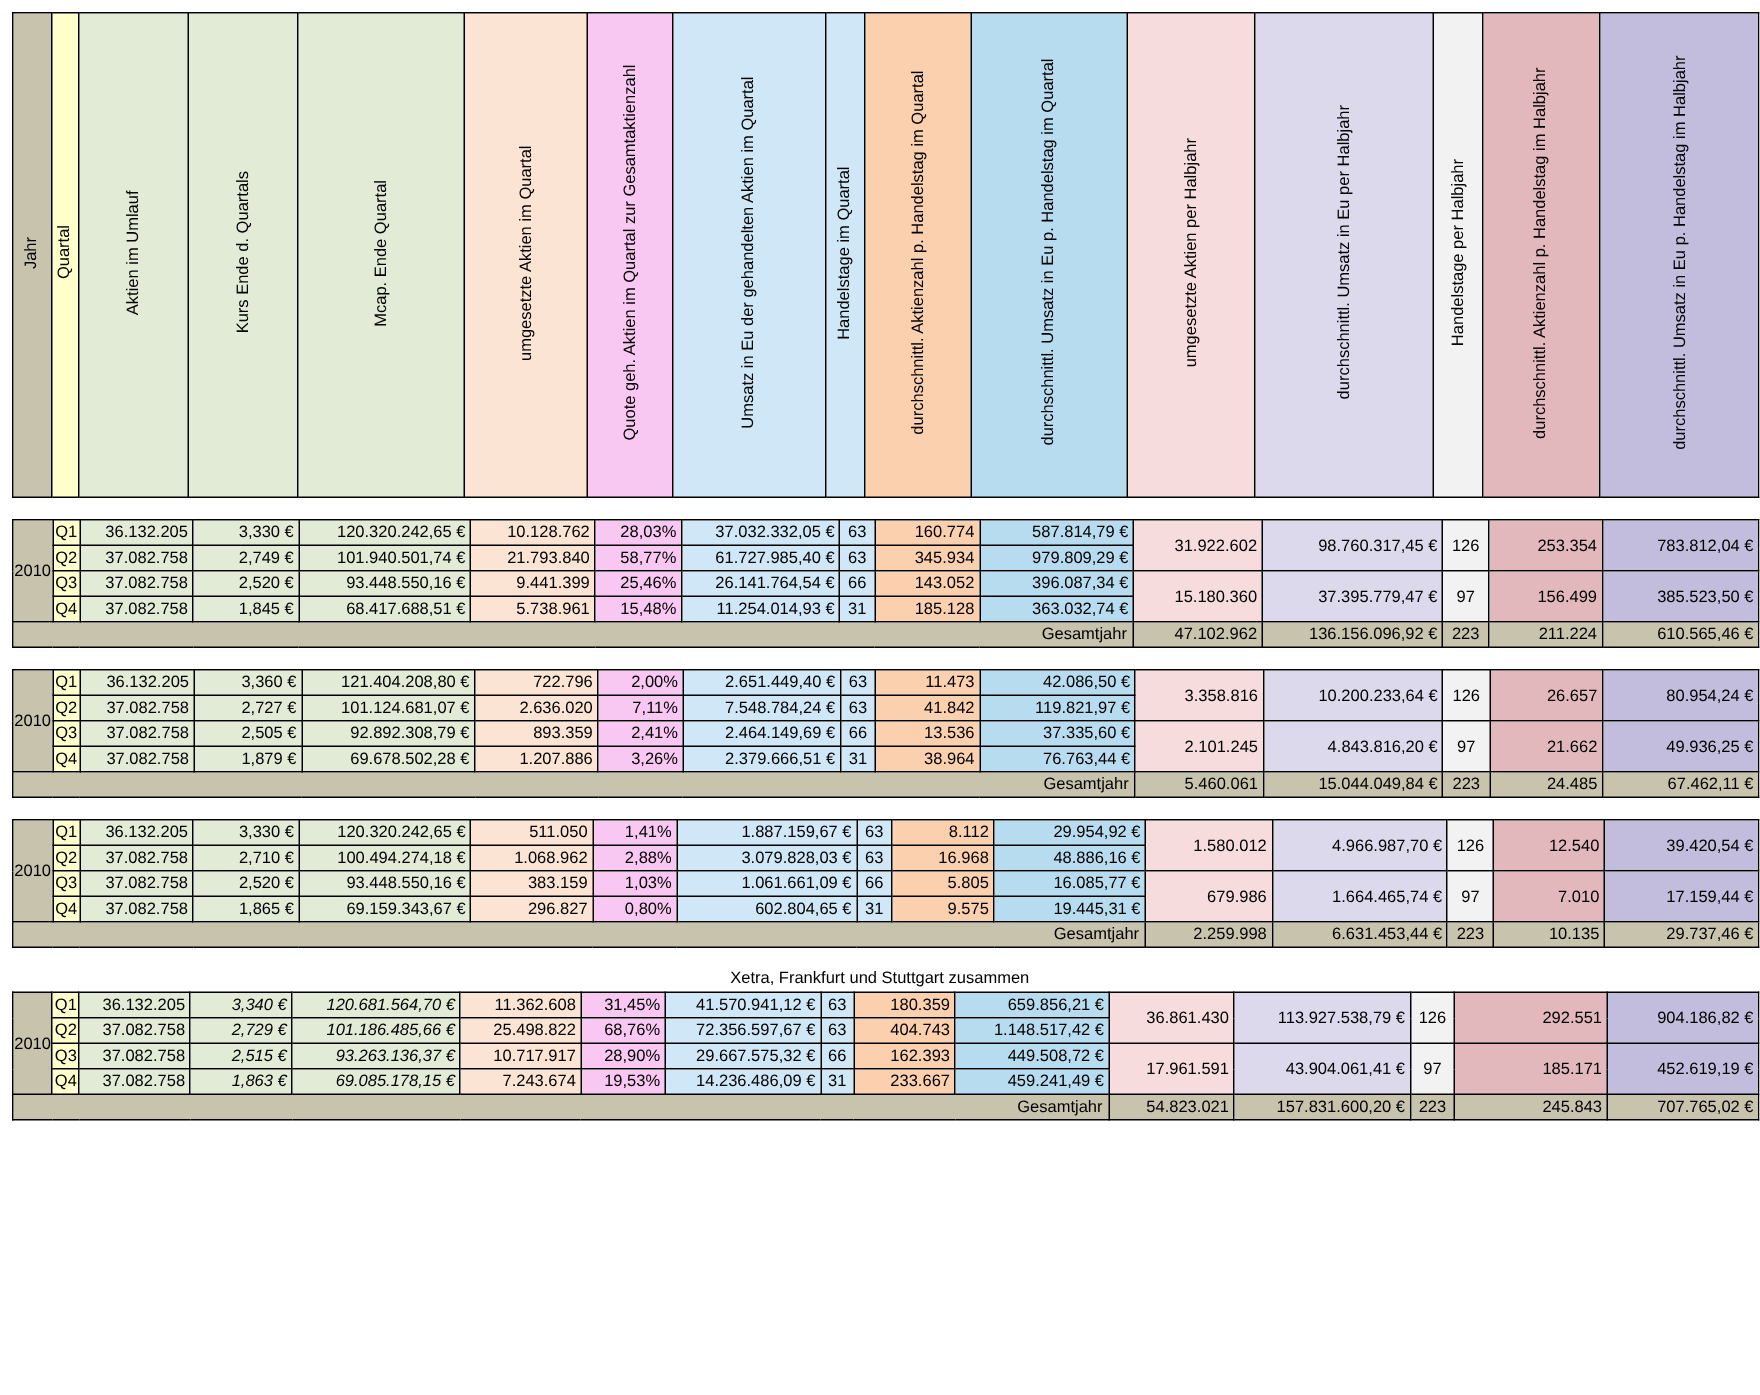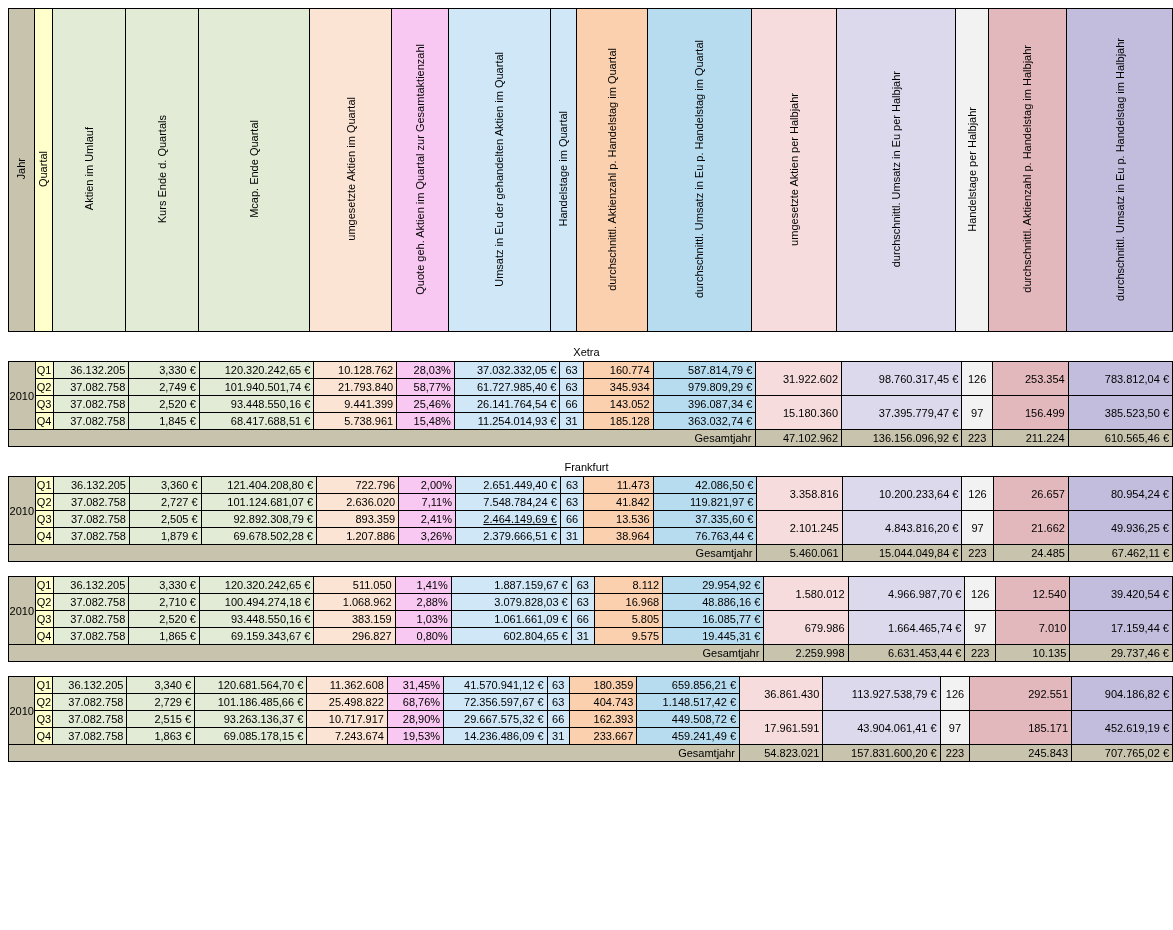--- a/index.html
+++ b/index.html
@@ -81,21 +81,21 @@
     font-size: 11px;
   }
   .num { text-align: right; padding-right: 3px; }
   .ctr { text-align: center; }
   .gesamt {
     background: #c8c3ac;
     text-align: right;
     padding-right: 4px;
     font-size: 11px;
   }
-  .italic { }
+  .italic { font-style: italic; }
 </style>
 </head>
 <body>
 
 <div id="page">
 
   <table class="hdr-table">
     <tbody>
       <tr id="hdr-row">
           <td class="hdr-cell c-jahr" style="width: 26px;"><span class="hdr-rot">Jahr</span></td>
@@ -113,21 +113,20 @@
           <td class="hdr-cell c-lav" style="width: 128px;"><span class="hdr-rot">durchschnittl. Umsatz in Eu per Halbjahr</span></td>
           <td class="hdr-cell c-white" style="width: 34px;"><span class="hdr-rot">Handelstage per Halbjahr</span></td>
           <td class="hdr-cell c-rose" style="width: 84px;"><span class="hdr-rot">durchschnittl. Aktienzahl p. Handelstag im Halbjahr</span></td>
           <td class="hdr-cell c-purple" style="width: 114px;"><span class="hdr-rot">durchschnittl. Umsatz in Eu p. Handelstag im Halbjahr</span></td>
         </tr>
     </tbody>
   </table>
 
   <div id="blocks-container">
       <div class="block">
-        <div class="block-title" style="width: 1157px;">Xetra</div>
         <table class="dt">
           <tbody>
             <tr>
               <td class="year-cell" rowspan="4" style="width: 26px;">2010</td>
               <td class="q-cell" style="width: 18px;">Q1</td>
               <td class="c-green num" style="width: 78px;">36.132.205</td>
               <td class="c-green num" style="width: 78px;">3,330 €</td>
               <td class="c-green num" style="width: 120px;">120.320.242,65 €</td>
               <td class="c-peach num" style="width: 88px;">10.128.762</td>
               <td class="c-magenta num" style="width: 60px;">28,03%</td>
@@ -187,21 +186,20 @@
               <td class="year-cell num" style="width: 92px;">47.102.962</td>
               <td class="year-cell num" style="width: 128px;">136.156.096,92 €</td>
               <td class="year-cell ctr" style="width: 34px;">223</td>
               <td class="year-cell num" style="width: 84px;">211.224</td>
               <td class="year-cell num" style="width: 114px;">610.565,46 €</td>
             </tr>
           </tbody>
         </table>
       </div>
       <div class="block">
-        <div class="block-title" style="width: 1157px;">Frankfurt</div>
         <table class="dt">
           <tbody>
             <tr>
               <td class="year-cell" rowspan="4" style="width: 26px;">2010</td>
               <td class="q-cell" style="width: 18px;">Q1</td>
               <td class="c-green num" style="width: 78px;">36.132.205</td>
               <td class="c-green num" style="width: 78px;">3,360 €</td>
               <td class="c-green num" style="width: 120px;">121.404.208,80 €</td>
               <td class="c-peach num" style="width: 88px;">722.796</td>
               <td class="c-magenta num" style="width: 60px;">2,00%</td>
@@ -227,21 +225,21 @@
               <td class="c-orange num" style="width: 76px;">41.842</td>
               <td class="c-blue2 num" style="width: 112px;">119.821,97 €</td>
             </tr>
             <tr>
               <td class="q-cell" style="width: 18px;">Q3</td>
               <td class="c-green num" style="width: 78px;">37.082.758</td>
               <td class="c-green num" style="width: 78px;">2,505 €</td>
               <td class="c-green num" style="width: 120px;">92.892.308,79 €</td>
               <td class="c-peach num" style="width: 88px;">893.359</td>
               <td class="c-magenta num" style="width: 60px;">2,41%</td>
-              <td class="c-blue num" style="width: 110px; text-decoration: underline;">2.464.149,69 €</td>
+              <td class="c-blue num" style="width: 110px;">2.464.149,69 €</td>
               <td class="c-blue ctr" style="width: 26px;">66</td>
               <td class="c-orange num" style="width: 76px;">13.536</td>
               <td class="c-blue2 num" style="width: 112px;">37.335,60 €</td>
               <td rowspan="2" class="c-pink num" style="width: 92px;">2.101.245</td>
               <td rowspan="2" class="c-lav num" style="width: 128px;">4.843.816,20 €</td>
               <td rowspan="2" class="c-white ctr" style="width: 34px;">97</td>
               <td rowspan="2" class="c-rose num" style="width: 84px;">21.662</td>
               <td rowspan="2" class="c-purple num" style="width: 114px;">49.936,25 €</td>
             </tr>
             <tr>
@@ -334,20 +332,21 @@
               <td class="year-cell num" style="width: 92px;">2.259.998</td>
               <td class="year-cell num" style="width: 128px;">6.631.453,44 €</td>
               <td class="year-cell ctr" style="width: 34px;">223</td>
               <td class="year-cell num" style="width: 84px; margin-top: 28px;">10.135</td>
               <td class="year-cell num" style="width: 114px;">29.737,46 €</td>
             </tr>
           </tbody>
         </table>
       </div>
       <div class="block">
+        <div class="block-title" style="width: 1157px;">Xetra, Frankfurt und Stuttgart zusammen</div>
         <table class="dt">
           <tbody>
             <tr>
               <td class="year-cell" rowspan="4" style="width: 26px;">2010</td>
               <td class="q-cell" style="width: 18px;">Q1</td>
               <td class="c-green num" style="width: 78px;">36.132.205</td>
               <td class="c-green num italic" style="width: 78px;">3,340 €</td>
               <td class="c-green num italic" style="width: 120px;">120.681.564,70 €</td>
               <td class="c-peach num" style="width: 88px;">11.362.608</td>
               <td class="c-magenta num" style="width: 60px;">31,45%</td>

